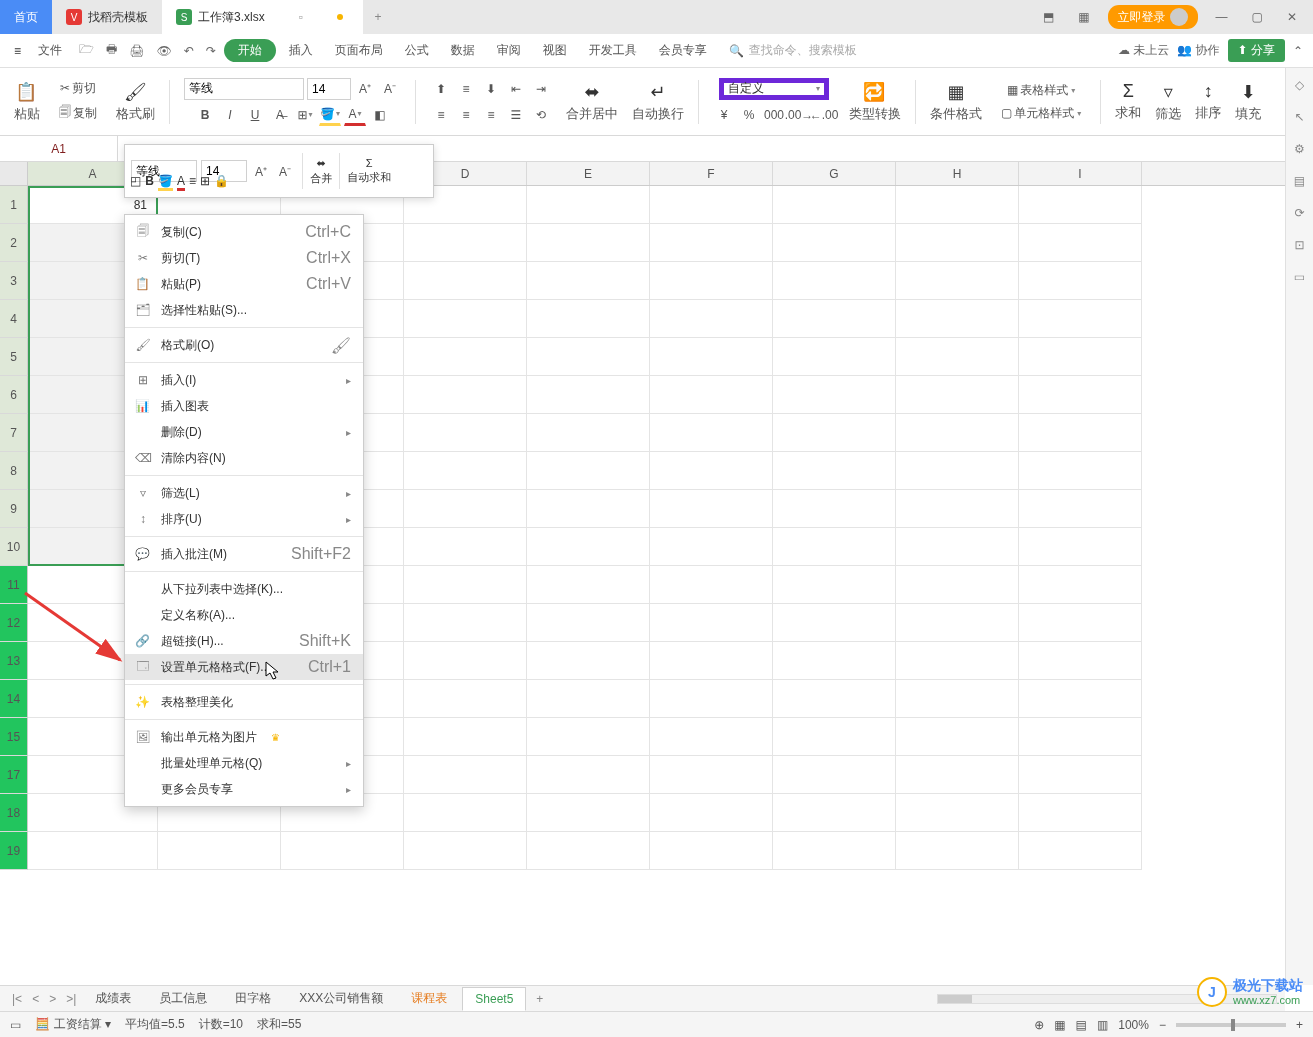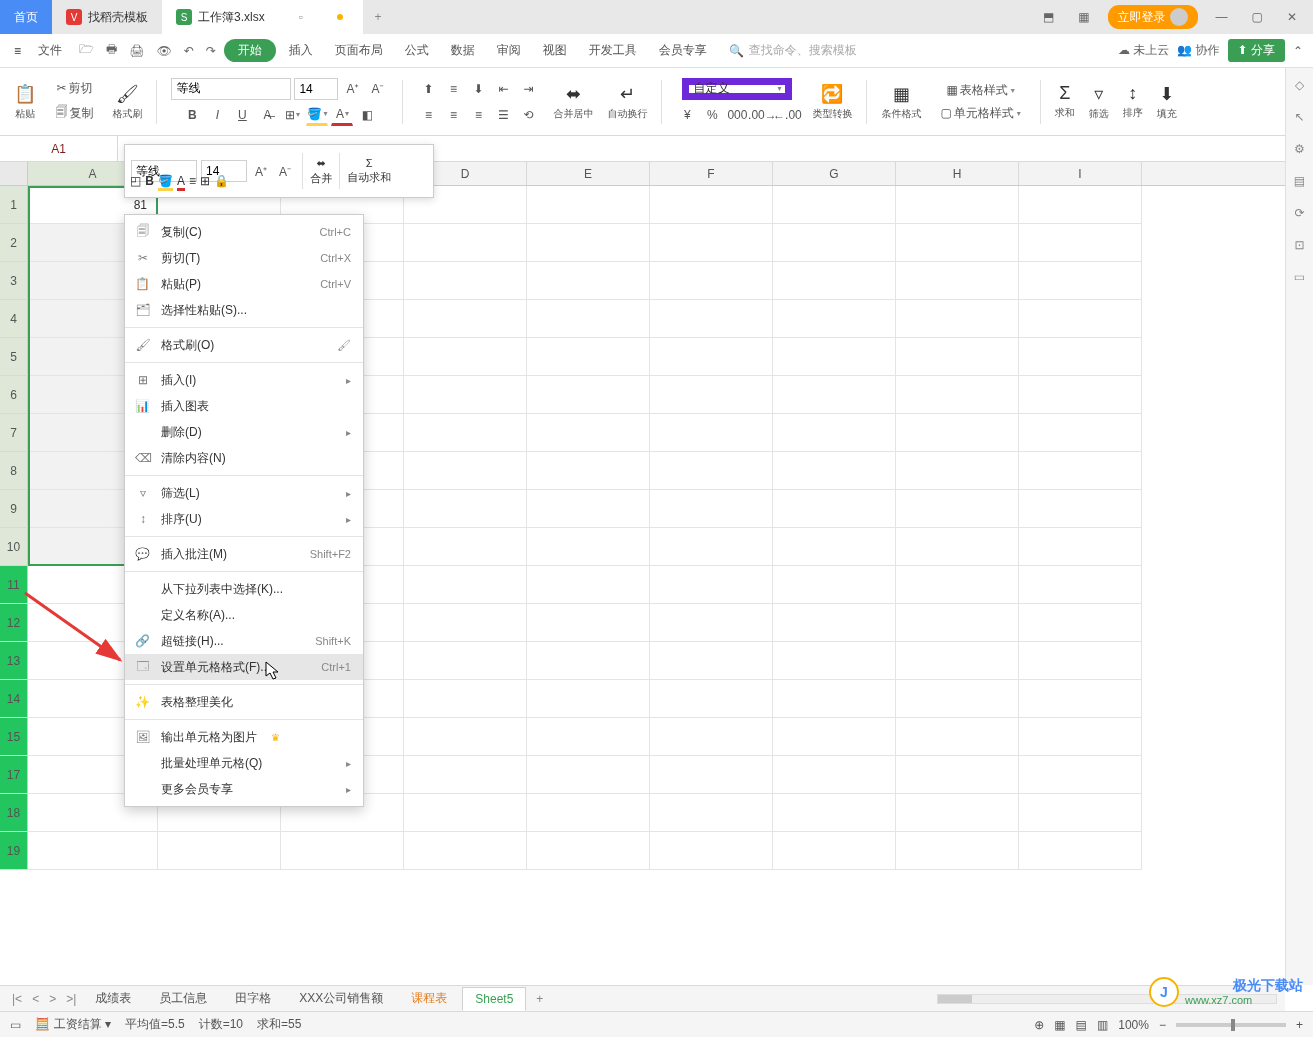--- a/index.html
+++ b/index.html
@@ -27,31 +27,31 @@
 .menubar .iconbtn{padding:4px;color:#666;}
 .menubar .search{flex:0 0 auto;margin-left:10px;color:#aaa;display:flex;align-items:center;gap:4px;}
 .menubar .right{margin-left:auto;display:flex;align-items:center;gap:8px;color:#666;}
 .share-btn{background:#3a9e55;color:#fff;padding:3px 10px;border-radius:3px;}
 .hamburger{padding:4px;}
 
 
 .ribbon { height:68px; background:#fff; border-bottom:1px solid #d9d9d9; display:flex; align-items:center; padding:0 10px; gap:6px;}
 .rgroup{display:flex;flex-direction:column;align-items:center;justify-content:center;height:60px;padding:0 4px;}
 .rgroup.big{gap:2px;}
-.rgroup .lbl{font-size:10px;color:#555;}
+.rgroup .lbl{font-size:13px;color:#555;}
 .sep{width:1px;height:44px;background:#e0e0e0;margin:0 4px;}
 .ribbon .btn{padding:3px 5px;color:#555;display:flex;align-items:center;gap:2px;}
 .ribbon select,.fontbox{border:1px solid #d0d0d0;background:#fff;height:22px;font-size:12px;padding:0 4px;}
 .fontname{width:120px;}
 .fontsize{width:44px;}
 .iconrow{display:flex;gap:3px;}
 .iconrow .ib{width:22px;height:22px;display:flex;align-items:center;justify-content:center;color:#555;border:1px solid transparent;}
 .ib .u{font-weight:bold;}
 .dropdown-arrow{font-size:8px;color:#888;margin-left:1px;}
-.numfmt{width:110px;border:7px solid #6d28d9;height:22px;padding:0 4px;display:flex;align-items:center;justify-content:space-between;}
+.numfmt{width:110px;border:5px solid #6d28d9;height:22px;padding:0 4px;display:flex;align-items:center;justify-content:space-between;}
 
 
 .formulabar{height:26px;border-bottom:1px solid #d9d9d9;display:flex;align-items:center;}
 .namebox{width:118px;border-right:1px solid #d9d9d9;height:100%;display:flex;align-items:center;justify-content:center;color:#7f1d1d;}
 .fx{padding:0 8px;color:#888;}
 
 
 .grid-wrap{position:absolute;top:162px;left:0;right:28px;bottom:52px;overflow:hidden;}
 .colheads{display:flex;height:24px;background:#f3f3f3;border-bottom:1px solid #ccc;}
 .corner{width:28px;border-right:1px solid #ccc;background:#e9e9e9;}
@@ -75,21 +75,21 @@
 .minitoolbar{position:absolute;left:124px;top:144px;width:310px;height:54px;background:#fff;border:1px solid #ccc;box-shadow:0 2px 8px rgba(0,0,0,.15);display:flex;align-items:center;padding:4px 6px;gap:4px;z-index:10;}
 .minitoolbar .mibtn{padding:3px 4px;color:#555;display:flex;align-items:center;}
 .minitoolbar .sep2{width:1px;height:36px;background:#e0e0e0;margin:0 3px;}
 .minitoolbar .vgroup{display:flex;flex-direction:column;align-items:center;gap:1px;font-size:11px;}
 
 
 .ctxmenu{position:absolute;left:124px;top:214px;width:240px;background:#fff;border:1px solid #ccc;box-shadow:0 4px 12px rgba(0,0,0,.2);z-index:20;padding:4px 0;}
 .ctxmenu .cmi{height:26px;display:flex;align-items:center;padding:0 12px 0 10px;gap:10px;cursor:pointer;position:relative;}
 .ctxmenu .cmi:hover,.ctxmenu .cmi.hl{background:#e6e6e6;}
 .ctxmenu .cmi .ci{width:16px;color:#777;text-align:center;}
-.ctxmenu .cmi .sc{margin-left:auto;color:#888;font-size:11px;}
+.ctxmenu .cmi .sc{margin-left:auto;color:#888;font-size:16px;}
 .ctxmenu .cmi .ar{margin-left:auto;color:#888;font-size:10px;}
 .ctxmenu .divider{height:1px;background:#e4e4e4;margin:4px 0;}
 .crown{color:#f7b500;margin-left:4px;font-size:10px;}
 
 
 .redarrow{position:absolute;left:20px;top:588px;z-index:30;pointer-events:none;}
 
 
 .sheetbar{position:absolute;left:0;right:28px;bottom:26px;height:26px;background:#f5f5f5;border-top:1px solid #d9d9d9;display:flex;align-items:center;padding:0 8px;gap:2px;}
 .sheetbar .nav{color:#888;padding:0 4px;}
@@ -103,21 +103,21 @@
 
 .statusbar{position:absolute;left:0;right:0;bottom:0;height:26px;background:#f5f5f5;border-top:1px solid #d9d9d9;display:flex;align-items:center;padding:0 10px;gap:14px;color:#555;font-size:12px;}
 .statusbar .sr{margin-left:auto;display:flex;align-items:center;gap:10px;}
 .zoomslider{width:110px;height:4px;background:#ccc;position:relative;}
 .zoomslider .zt{position:absolute;left:50%;top:-4px;width:4px;height:12px;background:#888;}
 
 
 .watermark{position:absolute;right:10px;bottom:30px;z-index:40;display:flex;align-items:center;gap:6px;font-size:14px;pointer-events:none;}
 .watermark .logo{width:30px;height:30px;border-radius:50%;border:2px solid #f7b500;display:flex;align-items:center;justify-content:center;color:#4a8cf6;font-weight:bold;background:#fff;}
 .watermark .wt{display:flex;flex-direction:column;line-height:1.1;}
-.watermark .w1{color:#4a8cf6;font-weight:bold;margin-left:48px;}
+.watermark .w1{color:#4a8cf6;font-weight:bold;}
 .watermark .w2{color:#3a9e55;font-size:11px;}
 
 
 .cursor{position:absolute;left:264px;top:660px;z-index:50;pointer-events:none;}
 </style>
 </head>
 <body>
 
 <div class="titlebar">
   <div class="tabs">

